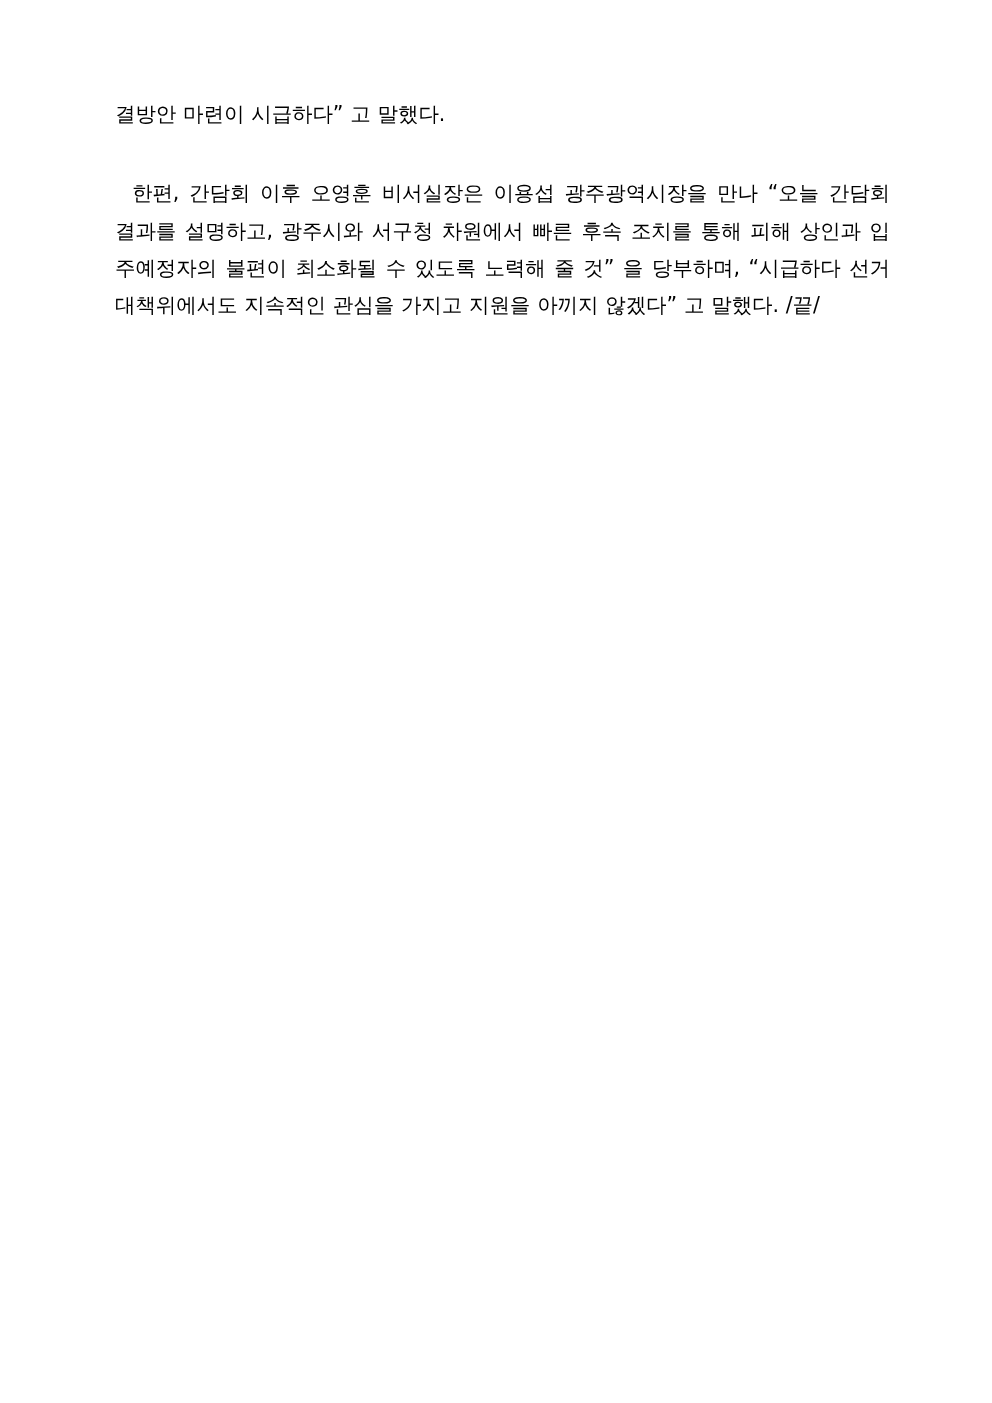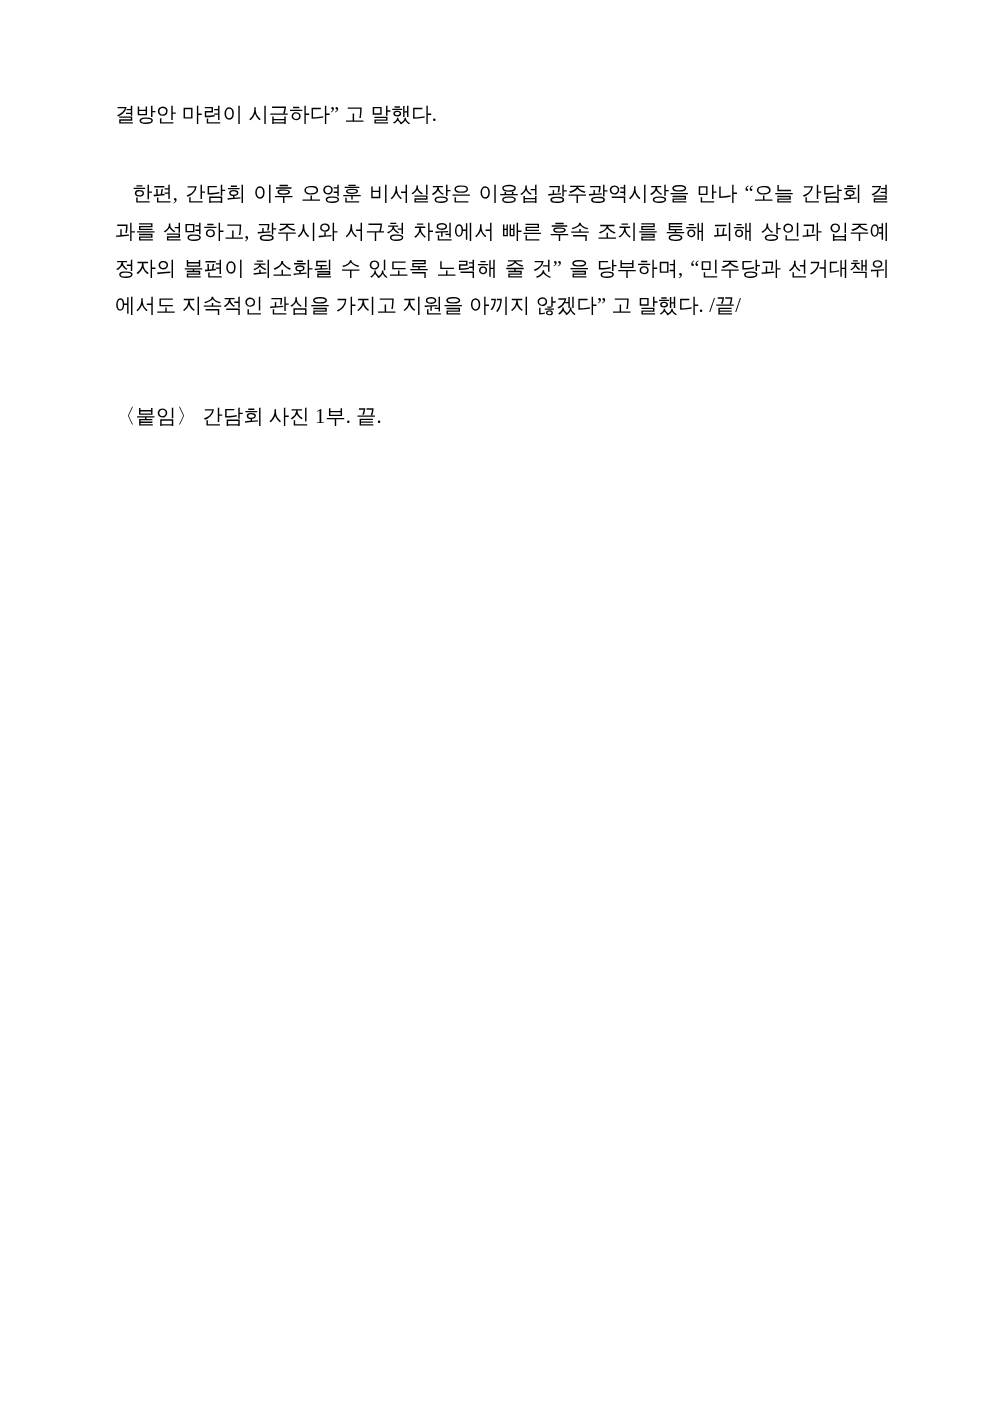--- a/index.html
+++ b/index.html
@@ -11,21 +11,20 @@
     font-family: "DejaVu Sans", sans-serif;
     color: #000000;
   }
   .page {
     position: relative;
     width: 992px;
     height: 1217px;
     background: #ffffff;
     box-sizing: border-box;
     overflow: hidden;
-    font-family: Liberation Serif, serif;
   }
   .content {
     position: absolute;
     left: 115px;
     top: 96px;
     width: 775px;
   }
   .para {
     font-size: 20.5px;
     line-height: 1.82;
@@ -65,24 +64,23 @@
 
 <div class="page">
 
   <div class="content">
 
     <p class="para">결방안 마련이 시급하다” 고 말했다.</p>
 
 
     <div class="spacer-lg"></div>
 
-    <p class="para indent">한편, 간담회 이후 오영훈 비서실장은 이용섭 광주광역시장을 만나 “오늘 간담회 결과를 설명하고, 광주시와 서구청 차원에서 빠른 후속 조치를 통해 피해 상인과 입주예정자의 불편이 최소화될 수 있도록 노력해 줄 것” 을 당부하며, “민주당과 선거대책위에서도 지속적인 관심을 가지고 지원을 아끼지 않겠다” 고 말했다. /끝/</p>
+    <p class="para indent">한편, 간담회 이후 오영훈 비서실장은 이용섭 광주광역시장을 만나 “오늘 간담회 결과를 설명하고, 광주시와 서구청 차원에서 빠른 후속 조치를 통해 피해 상인과 입주예정자의 불편이 최소화될 수 있도록 노력해 줄 것” 을 당부하며, “시급하다 선거대책위에서도 지속적인 관심을 가지고 지원을 아끼지 않겠다” 고 말했다. /끝/</p>
 
     <div class="spacer-lg"></div>
     <div class="spacer-md"></div>
 
-    <p class="attach">〈붙임〉 간담회 사진 1부. 끝.</p>
 
   </div>
 
   <div class="footer">- 2 -</div>
 
 </div>
 
 </body></html>

